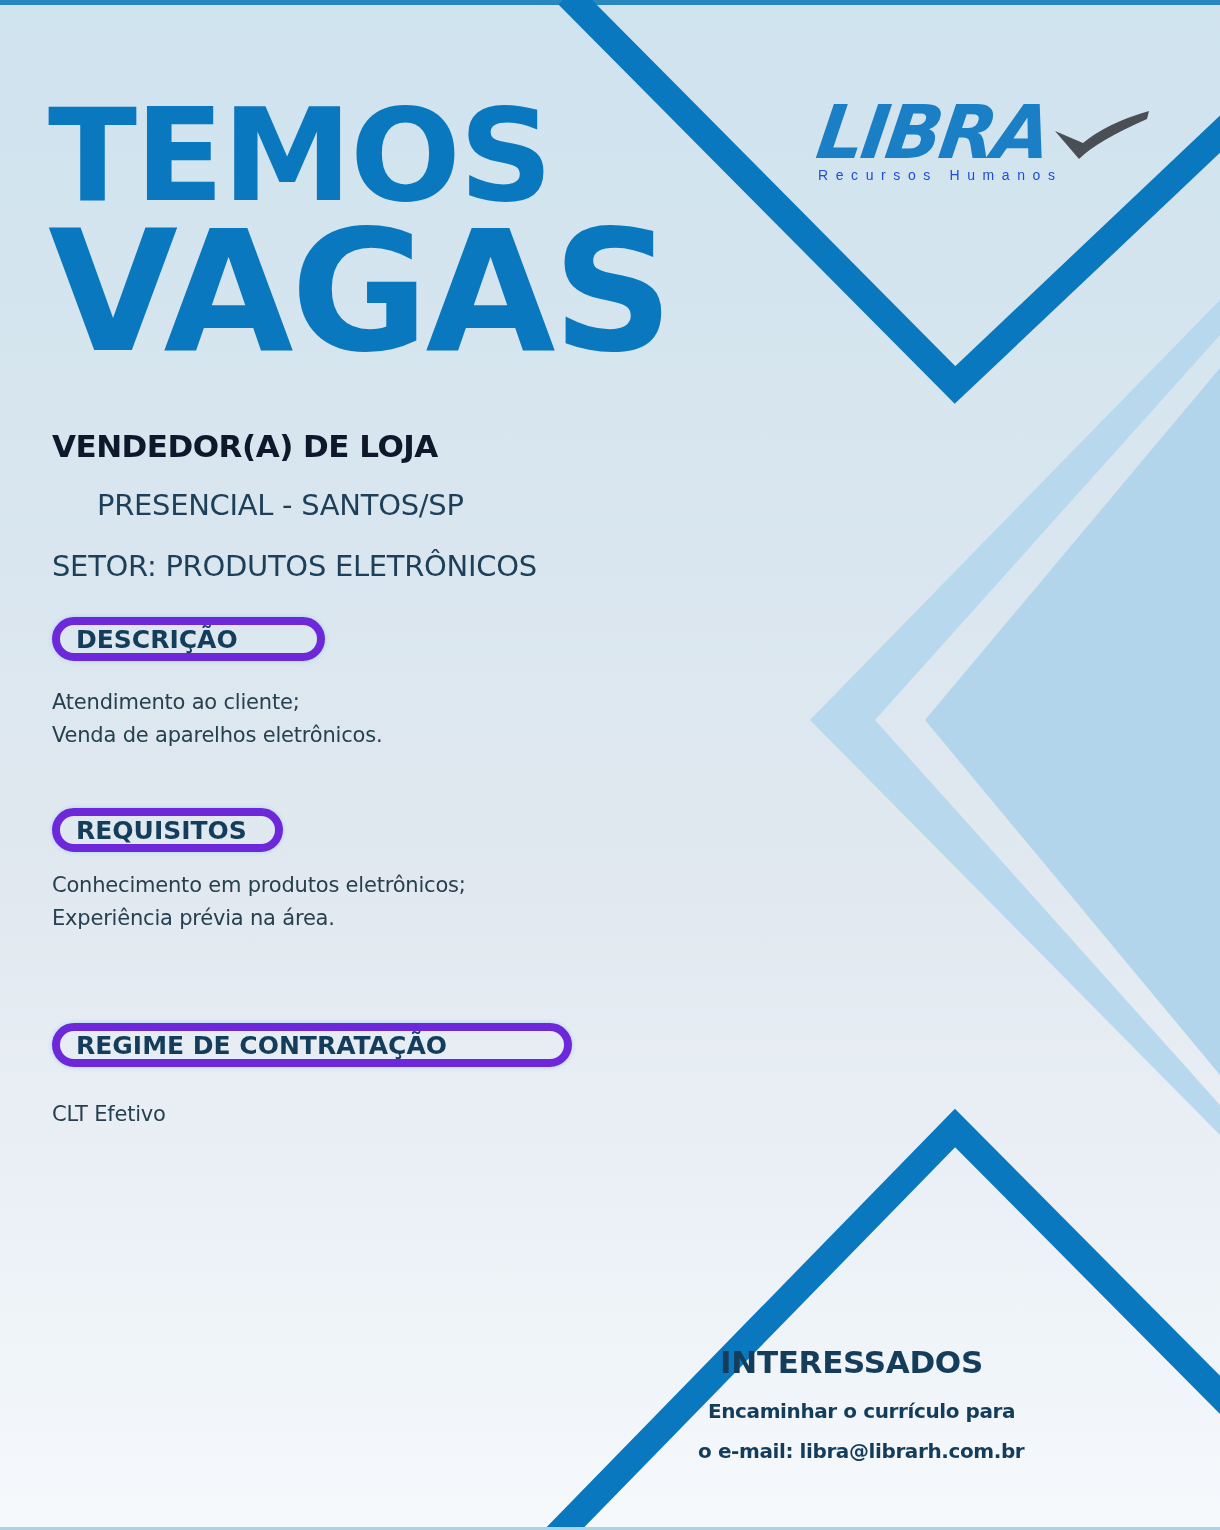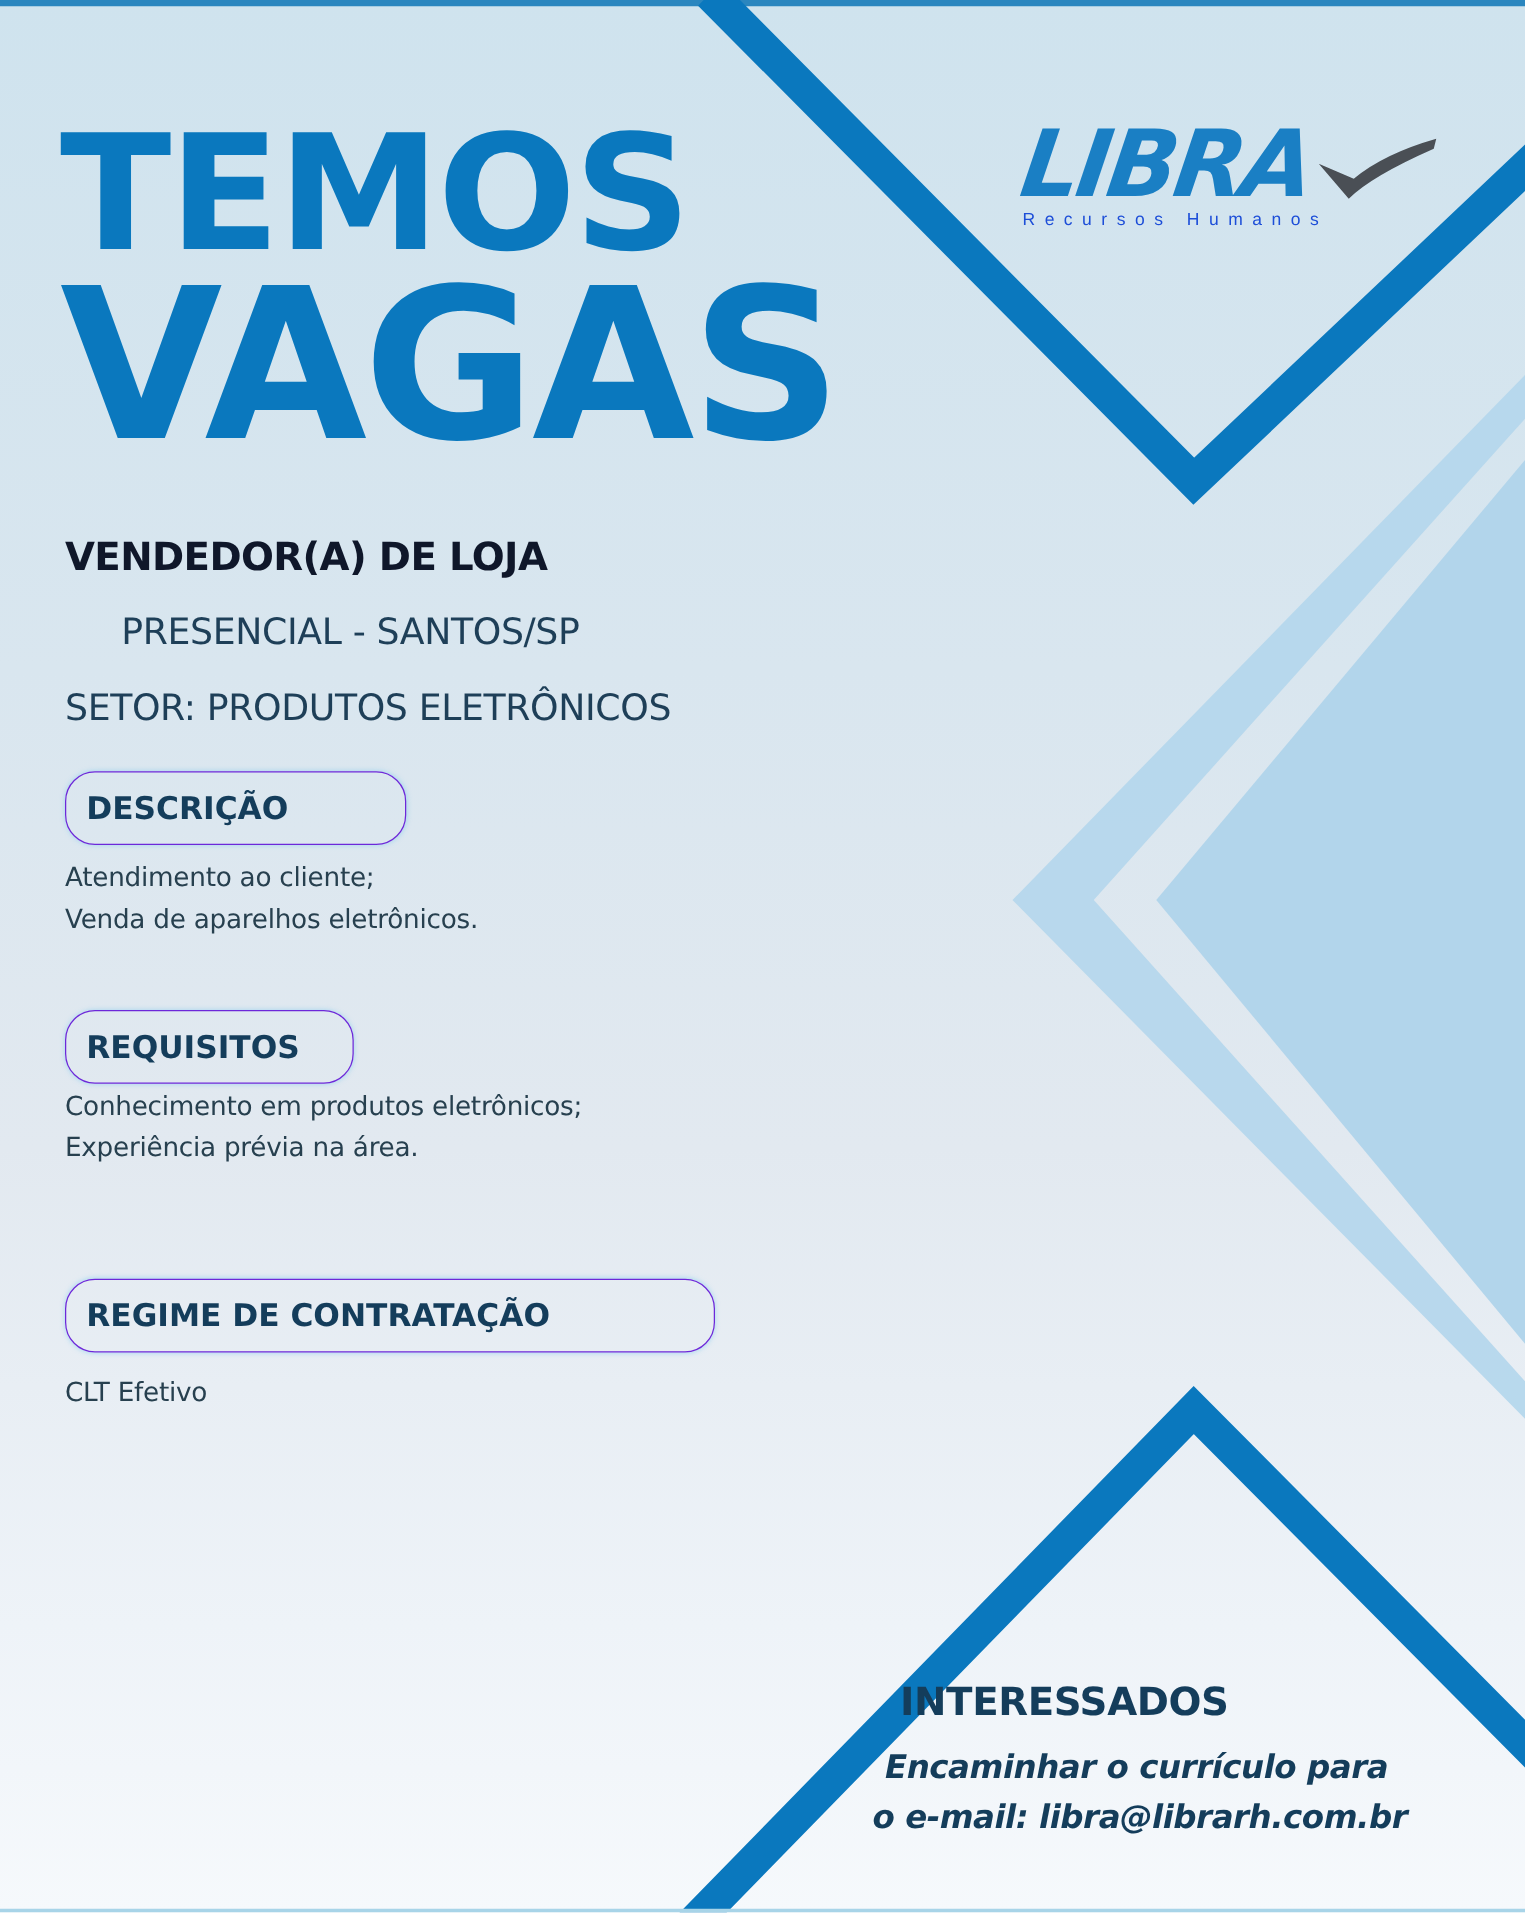--- a/index.html
+++ b/index.html
@@ -18,34 +18,34 @@
                font-style: italic; font-size: 74px; color: #1a7fc4; letter-spacing: -3px; line-height: 1;
                transform: skewX(-8deg); }
   .logo-sub { position: absolute; left: 6px; top: 72px; font-family: "Liberation Sans", sans-serif;
               font-size: 14px; color: #1d4ed8; letter-spacing: 7.6px; }
   .logo-check { position: absolute; left: 215px; top: 6px; }
   .job-title { position: absolute; left: 52px; top: 428px; font-size: 31px; font-weight: bold; color: #0f172a;
                font-family: "DejaVu Sans", sans-serif; letter-spacing: -0.5px; }
   .job-line { position: absolute; left: 52px; font-size: 29px; color: #1e3f58; font-family: "DejaVu Sans", sans-serif;
               font-weight: normal; letter-spacing: -0.3px; }
   .l1 { top: 488px; margin-left: 45px; } .l2 { top: 549px; }
-  .pill { position: absolute; left: 52px; height: 59px; border: 1px solid #6d28d9; border-radius: 24px;
+  .pill { position: absolute; left: 52px; height: 44px; border: 8px solid #6d28d9; border-radius: 24px;
           box-sizing: border-box; display: flex; align-items: center; padding-left: 16px;
           font-family: "DejaVu Sans", sans-serif; font-weight: bold; font-size: 25px; color: #143d5b;
           box-shadow: 0 0 4px rgba(120,200,240,0.6); }
   .p1 { top: 617px; width: 273px; }
   .p2 { top: 808px; width: 231px; }
   .p3 { top: 1023px; width: 520px; }
   .body-text { position: absolute; left: 52px; font-family: "DejaVu Sans", sans-serif; font-size: 21px;
                color: #27404f; line-height: 33px; letter-spacing: -0.2px; }
   .b1 { top: 686px; } .b2 { top: 869px; } .b3 { top: 1098px; }
   .cta { position: absolute; left: 720px; width: 490px; text-align: left; color: #143d5b;
          font-family: "DejaVu Sans", sans-serif; font-weight: bold; }
   .cta-title { top: 1344px; font-size: 31px; letter-spacing: -0.3px; }
-  .cta-line { font-size: 26px; letter-spacing: -0.4px; font-style: italic; }
+  .cta-line { font-size: 20px; letter-spacing: -0.4px; }
   .c1 { top: 1399px; left: 708px; width: 510px; } .c2 { top: 1439px; left: 698px; width: 510px; }
   .bottom-line { position: absolute; left: 0; bottom: 0; width: 1220px; height: 3px; background: #a8d4e8; }
 </style>
 </head>
 <body>
 
 <div class="bg"></div>
 <div class="top-bar"></div>
 
 <svg class="shapes" width="1220" height="1530" viewBox="0 0 1220 1530">

